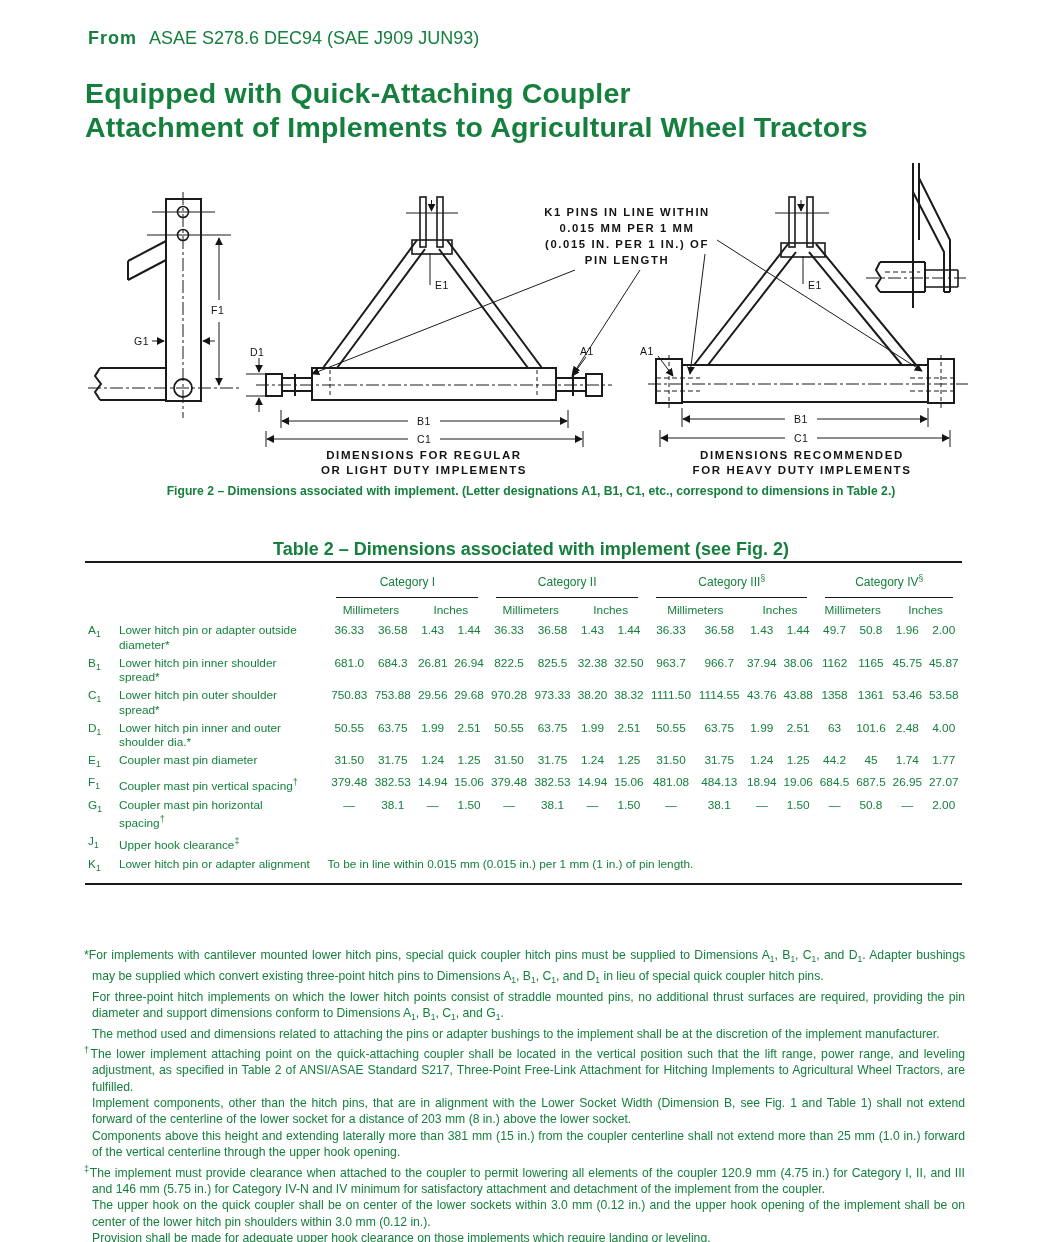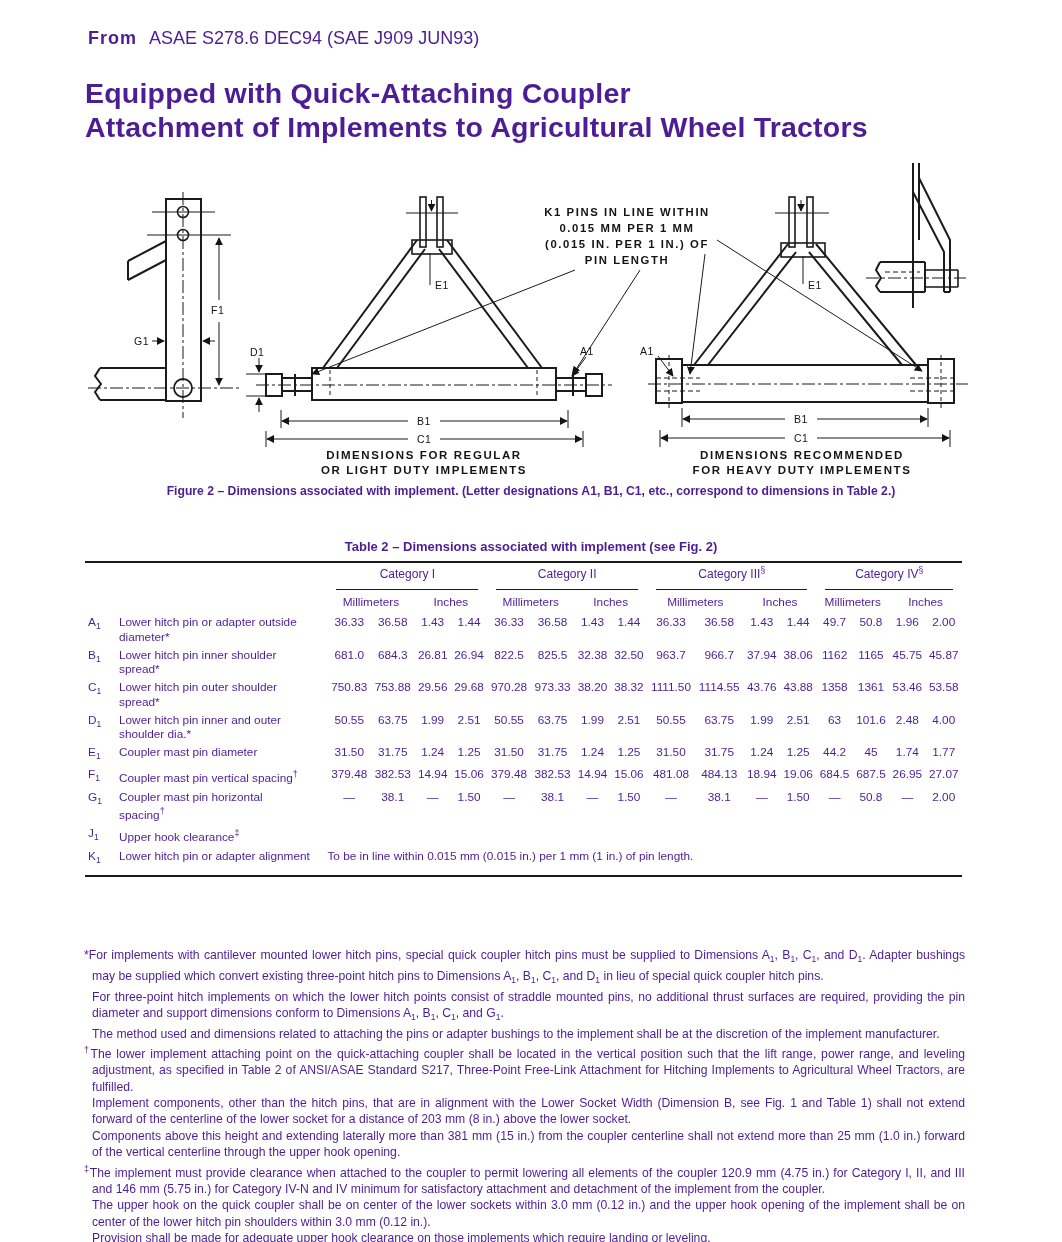--- a/index.html
+++ b/index.html
@@ -1,33 +1,33 @@
 <!DOCTYPE html>
 <html><head>
 <meta charset="utf-8">
 <style>
   html,body{margin:0;padding:0;background:#e8e8e8;}
   .page{
     position:relative;width:1062px;height:1242px;background:#ffffff;
-    font-family:"Liberation Sans",sans-serif;color:#4c1d95;overflow:hidden;
+    font-family:"Liberation Sans",sans-serif;color:#15803d;overflow:hidden;
     margin:0 auto;
   }
   .abs{position:absolute;}
   
   .source-line{left:88px;top:28px;font-size:18px;}
   .source-line .from{font-weight:700;letter-spacing:1px;margin-right:12px;}
   .doc-title{left:85px;top:76px;font-size:28.5px;font-weight:700;line-height:34px;letter-spacing:0.2px;}
   
   .fig-caption{left:0;width:1062px;top:484px;text-align:center;font-size:12.2px;font-weight:700;}
-  .table-title{left:0;width:1062px;top:539px;text-align:center;font-size:13px;font-weight:700;}
+  .table-title{left:0;width:1062px;top:539px;text-align:center;font-size:18px;font-weight:700;}
   
   .dim-table{left:85px;top:561px;width:877px;border-collapse:collapse;table-layout:auto;
     font-size:11.8px;line-height:14.5px;border-top:2px solid #1a1a1a;border-bottom:2px solid #1a1a1a;}
   .dim-table th{font-weight:400;padding:0;}
-  .dim-table .cat-row th{margin-top:8px;}
+  .dim-table .cat-row th{padding-top:8px;margin-top:8px;}
   .dim-table .cat-row .catline{padding-bottom:7px;margin:0 9px;border-bottom:1.6px solid #1a1a1a;
     text-align:center;font-size:12px;}
   .dim-table .cat-row sup{font-size:8.5px;}
   .dim-table .unit-row th{padding-top:5px;text-align:center;font-size:11.8px;}
   .dim-table .minmax-row th{padding:2px 1px 5px;text-align:center;border-bottom:2px solid #1a1a1a;}
   .dim-table td{vertical-align:top;}
   .dim-table td.sym{width:30px;padding:3.5px 0 0 3px;white-space:nowrap;}
   .dim-table td.sym sub{font-size:8.5px;}
   .dim-table td.desc{padding:3.5px 0 0 1px;}
   .dim-table td.desc .descw{width:192px;}

